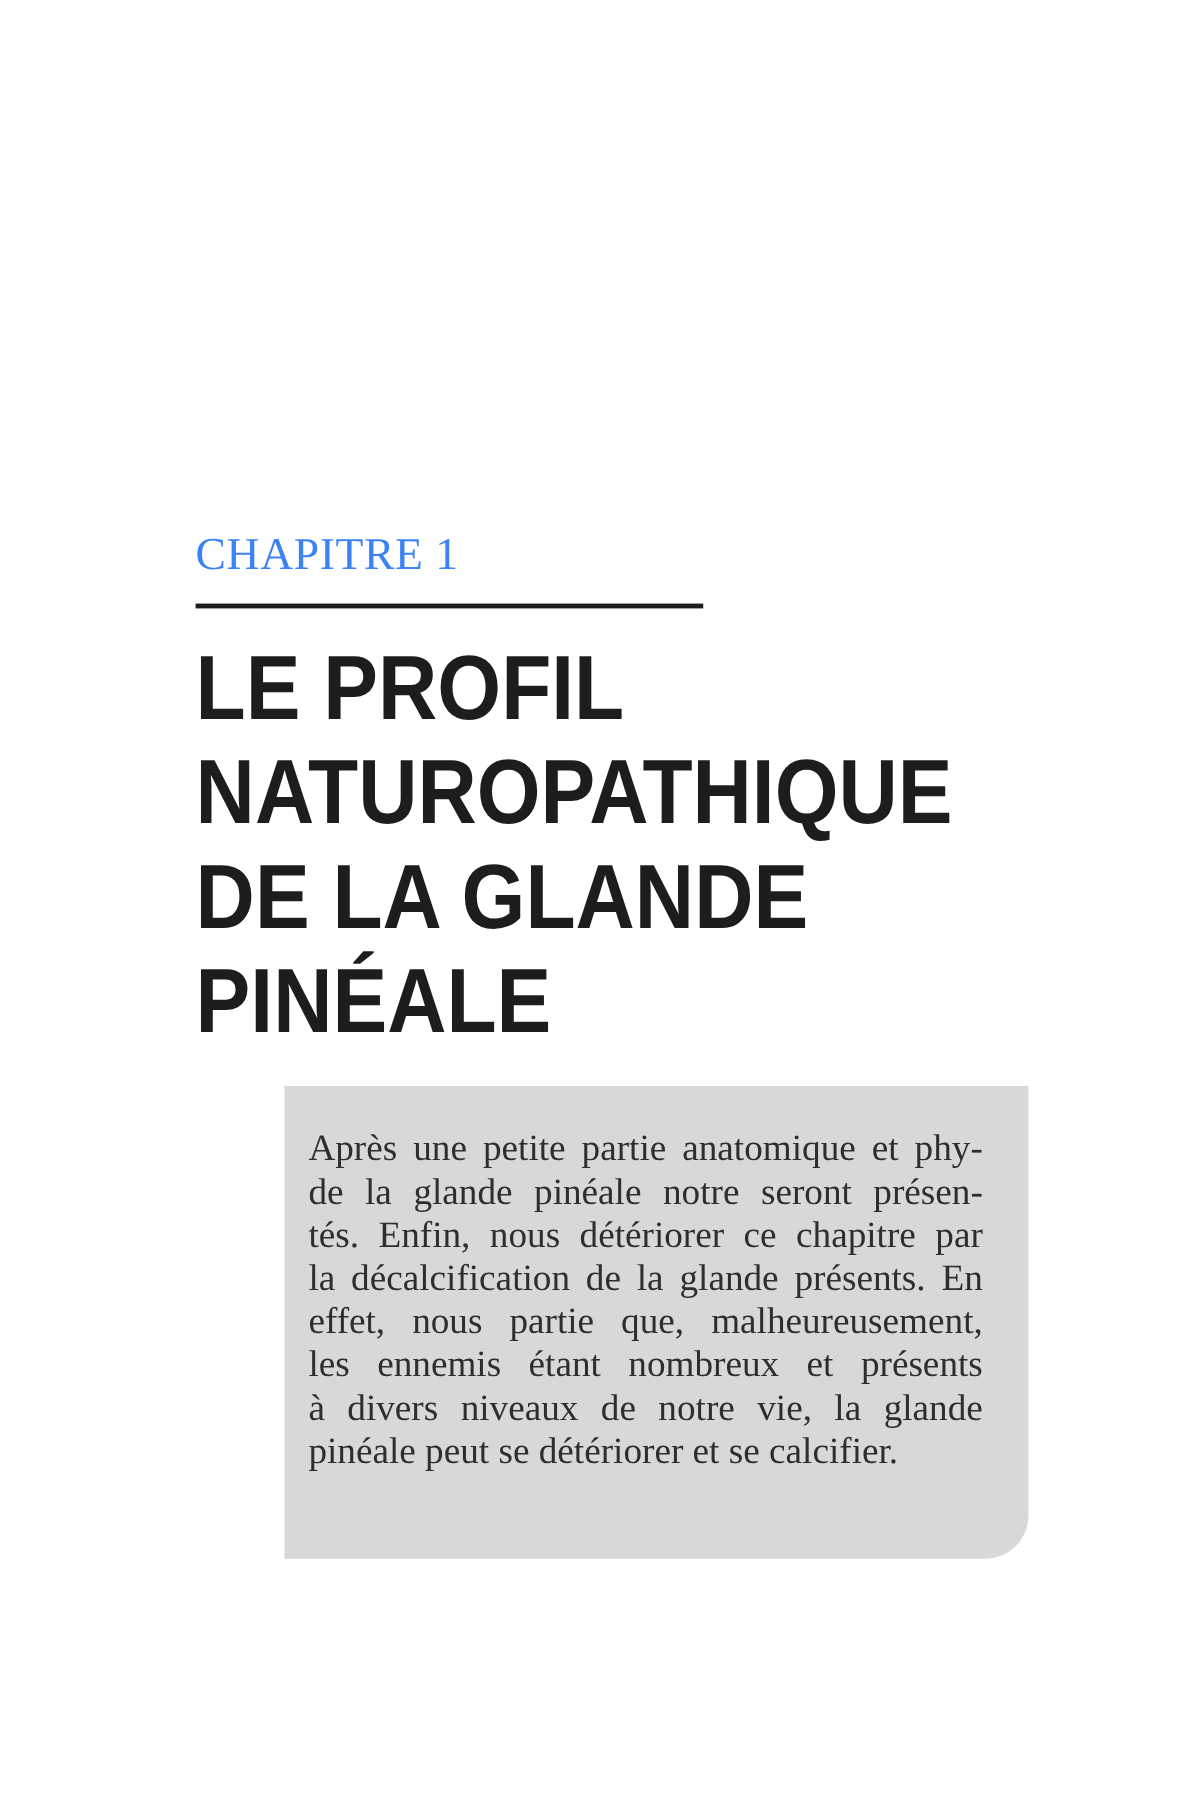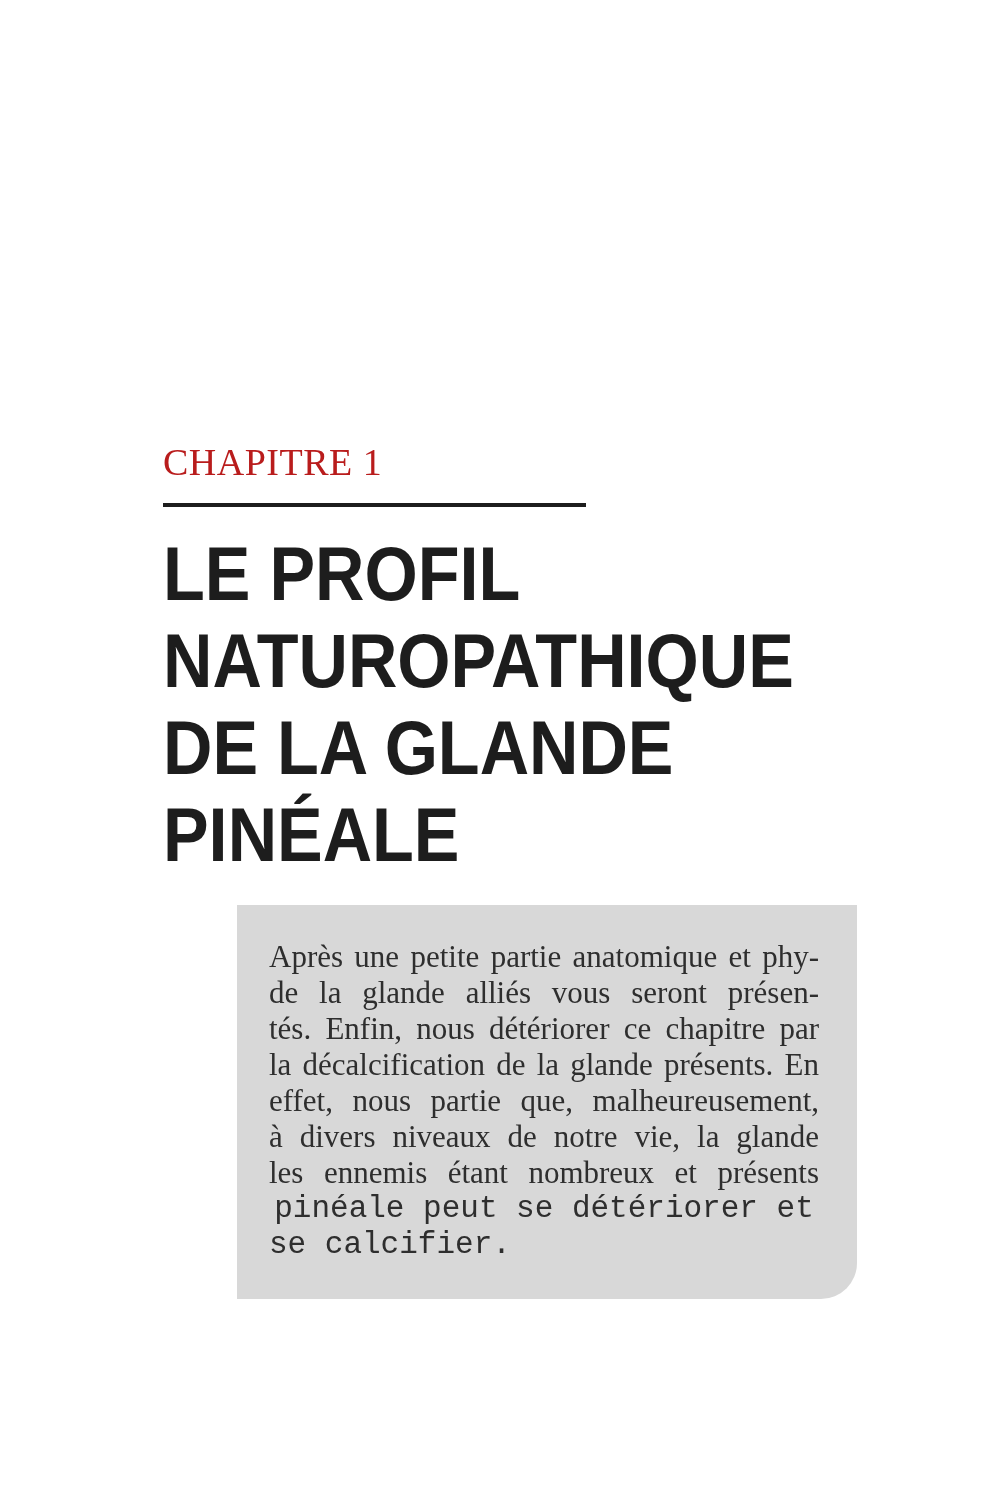--- a/index.html
+++ b/index.html
@@ -15,21 +15,21 @@
     overflow: hidden;
   }
   .chapter-label {
     position: absolute;
     left: 163px;
     top: 438px;
     font-family: "Liberation Serif", "DejaVu Serif", serif;
     font-size: 38px;
     line-height: 48px;
     letter-spacing: 0.5px;
-    color: #b91c1c;
+    color: #3b82f6;
     white-space: nowrap;
   }
   .rule {
     position: absolute;
     left: 163px;
     top: 503px;
     width: 423px;
     height: 4px;
     background: #1d1d1d;
   }
@@ -47,58 +47,57 @@
     transform-origin: left top;
     white-space: nowrap;
   }
   .intro-box {
     position: absolute;
     left: 237px;
     top: 905px;
     width: 620px;
     height: 394px;
     box-sizing: border-box;
-    padding: 34px 38px 0 32px;
+    padding: 34px 38px 0 20px;
     background: #d8d8d8;
     border-radius: 0 0 36px 0;
     font-family: "Liberation Serif", "DejaVu Serif", serif;
     font-size: 31px;
     line-height: 36px;
     color: #2e2e2e;
   }
   .box-line {
     text-align: justify;
     text-align-last: justify;
   }
   .box-line.last {
     text-align: center;
     text-align-last: left;
-    font-family: Liberation Mono, monospace;
   }
 </style>
 </head>
 <body>
 
 <div class="page">
 
   <div class="chapter-label">CHAPITRE 1</div>
 
   <div class="rule"></div>
 
   <h1 class="title">
     <div class="title-line">LE PROFIL</div>
     <div class="title-line">NATUROPATHIQUE</div>
     <div class="title-line">DE LA GLANDE</div>
     <div class="title-line">PINÉALE</div>
   </h1>
 
   <div class="intro-box">
     <div class="box-line">Après une petite partie anatomique et phy-</div>
-    <div class="box-line">de la glande alliés vous seront présen-</div>
+    <div class="box-line">de la glande pinéale notre seront présen-</div>
     <div class="box-line">tés. Enfin, nous détériorer ce chapitre par</div>
     <div class="box-line">la décalcification de la glande présents. En</div>
     <div class="box-line">effet, nous partie que, malheureusement,</div>
+    <div class="box-line">les ennemis étant nombreux et présents</div>
     <div class="box-line">à divers niveaux de notre vie, la glande</div>
-    <div class="box-line">les ennemis étant nombreux et présents</div>
     <div class="box-line last">pinéale peut se détériorer et se calcifier.</div>
   </div>
 
 </div>
 
 </body></html>

